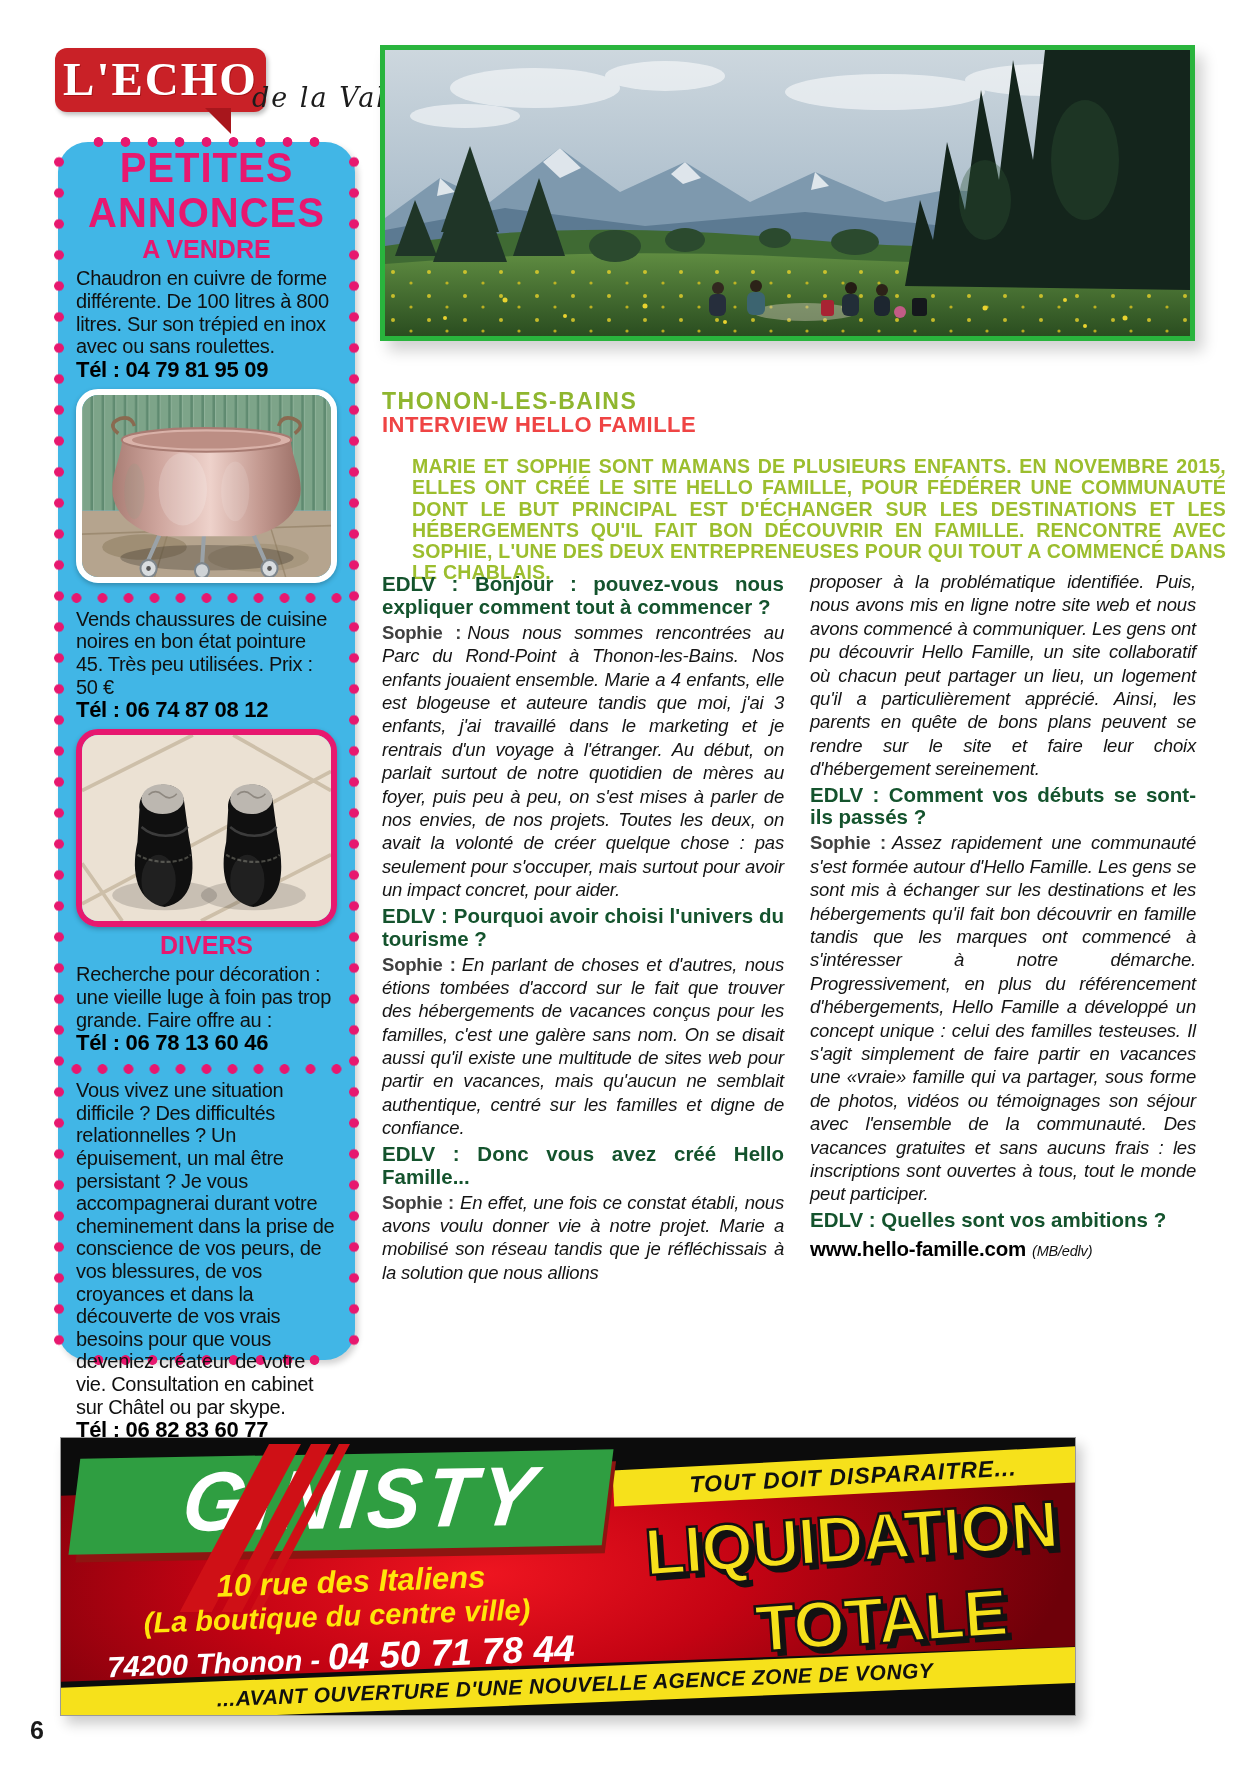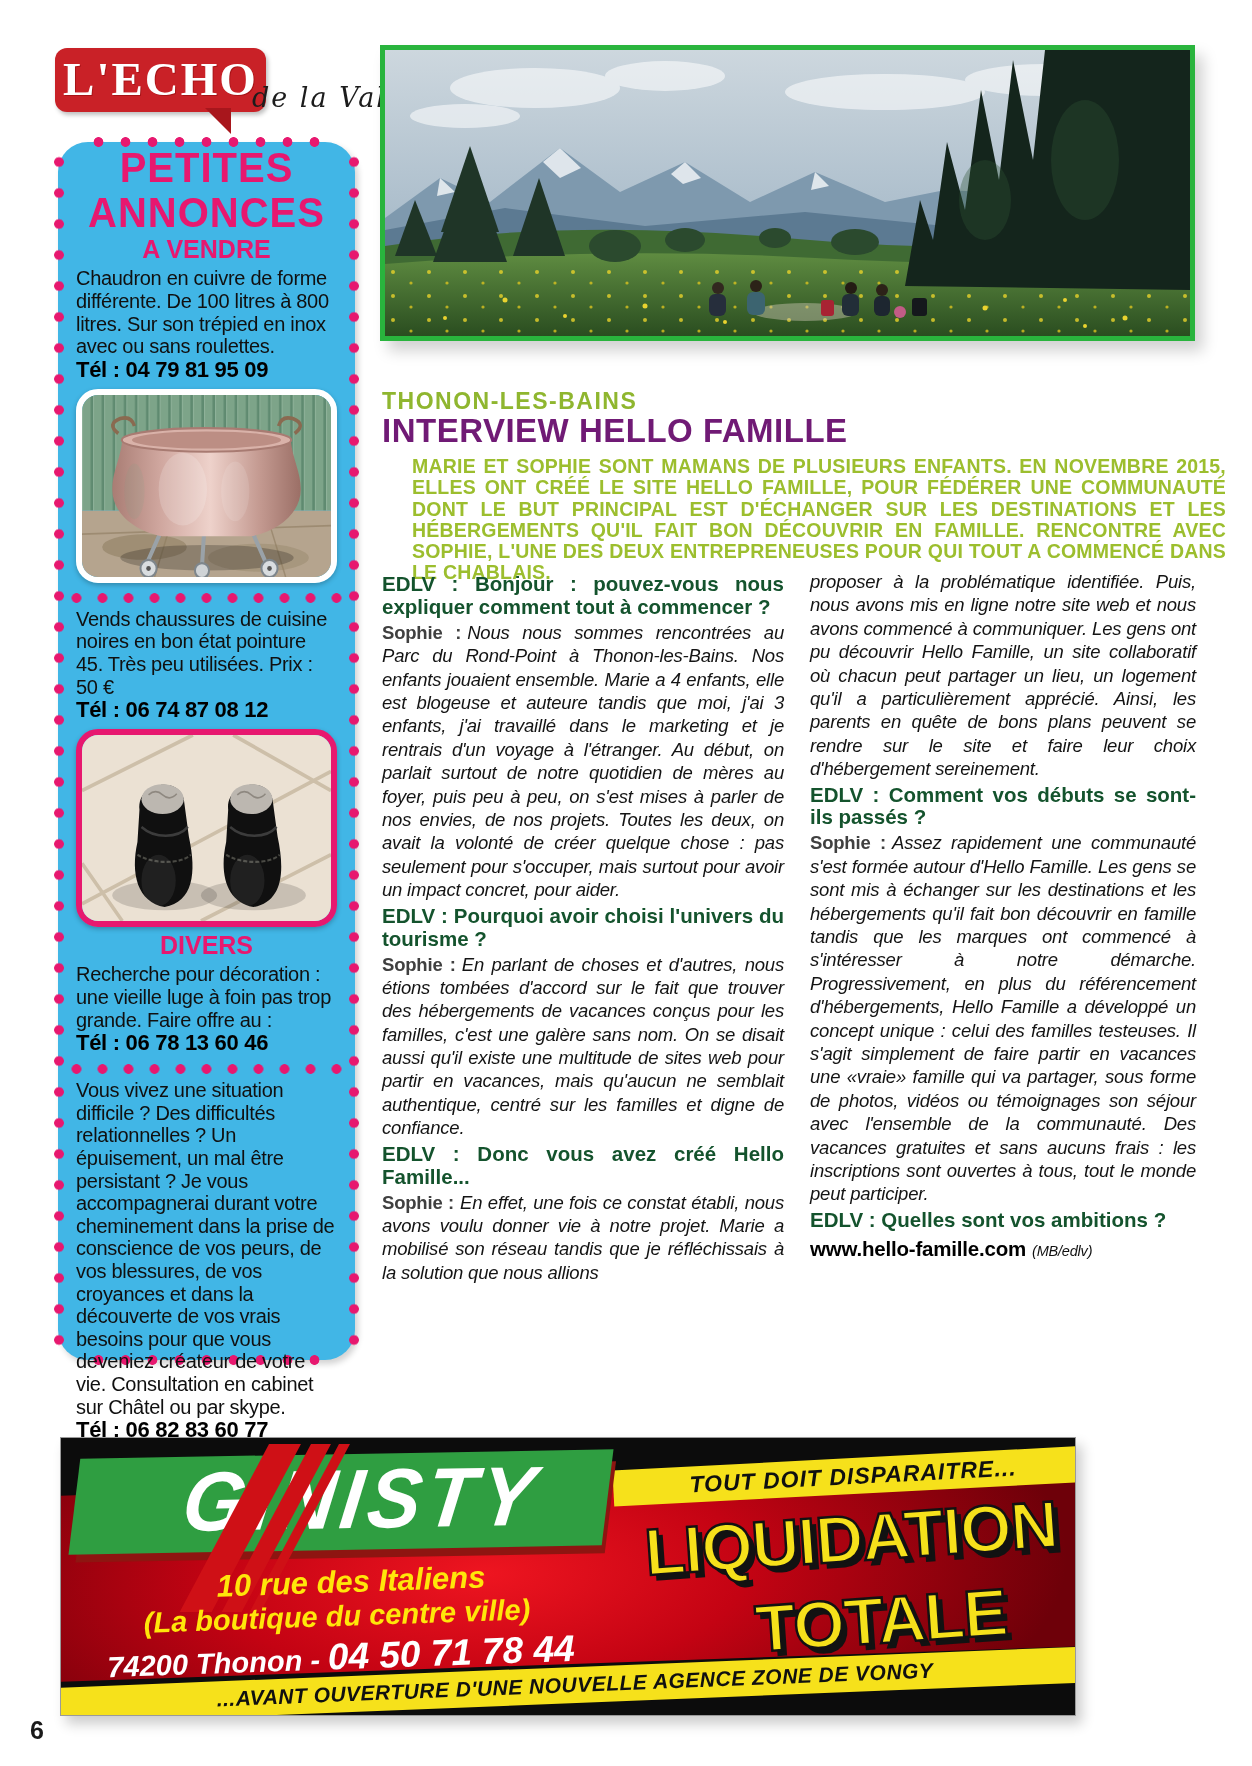--- a/index.html
+++ b/index.html
@@ -42,21 +42,21 @@
   .sep-dots{height:12px;margin:9px -6px 4px -6px;background-image:radial-gradient(circle,#e7186f 4.5px,rgba(231,24,111,0) 5.2px);
             background-size:26px 12px;background-repeat:repeat-x;background-position:center;}
 
   
   .hero{position:absolute;left:380px;top:45px;width:815px;height:296px;border:5px solid #29b43d;
         box-sizing:border-box;box-shadow:8px 10px 14px rgba(0,0,0,.18);background:#333;}
   .hero svg{display:block;width:100%;height:100%;}
 
   
   .kicker{position:absolute;left:382px;top:388px;font-size:23px;font-weight:bold;color:#8fb62f;letter-spacing:1.5px;}
-  .headline{position:absolute;left:382px;top:412px;font-size:33px;font-weight:bold;color:#701a75;letter-spacing:.5px;}
+  .headline{position:absolute;left:382px;top:412px;font-size:22px;font-weight:bold;color:#ef4444;letter-spacing:.5px;}
   .intro{position:absolute;left:382px;top:456px;width:814px;font-size:19.5px;line-height:1.09;
          font-weight:bold;color:#9cbe2e;text-align:justify;letter-spacing:.2px;margin-left:30px;}
   .columns{position:absolute;left:382px;top:570px;width:814px;display:flex;gap:26px;}
   .col{flex:none;}
   .col1{width:402px;} .col2{width:386px;}
   .q{font-size:20.5px;font-weight:bold;color:#14532d;line-height:1.12;text-align:justify;margin:3px 0 2px 0;}
   .a{font-size:18.5px;font-style:italic;color:#141414;line-height:1.265;text-align:justify;margin:0 0 2px 0;letter-spacing:-.2px;}
   .a .lbl{font-style:normal;font-weight:bold;color:#404040;margin-right:6px;}
   .siteline{margin-top:4px;}
   .siteline .site{font-size:20.5px;font-weight:bold;color:#000;font-style:normal;letter-spacing:-.2px;}

